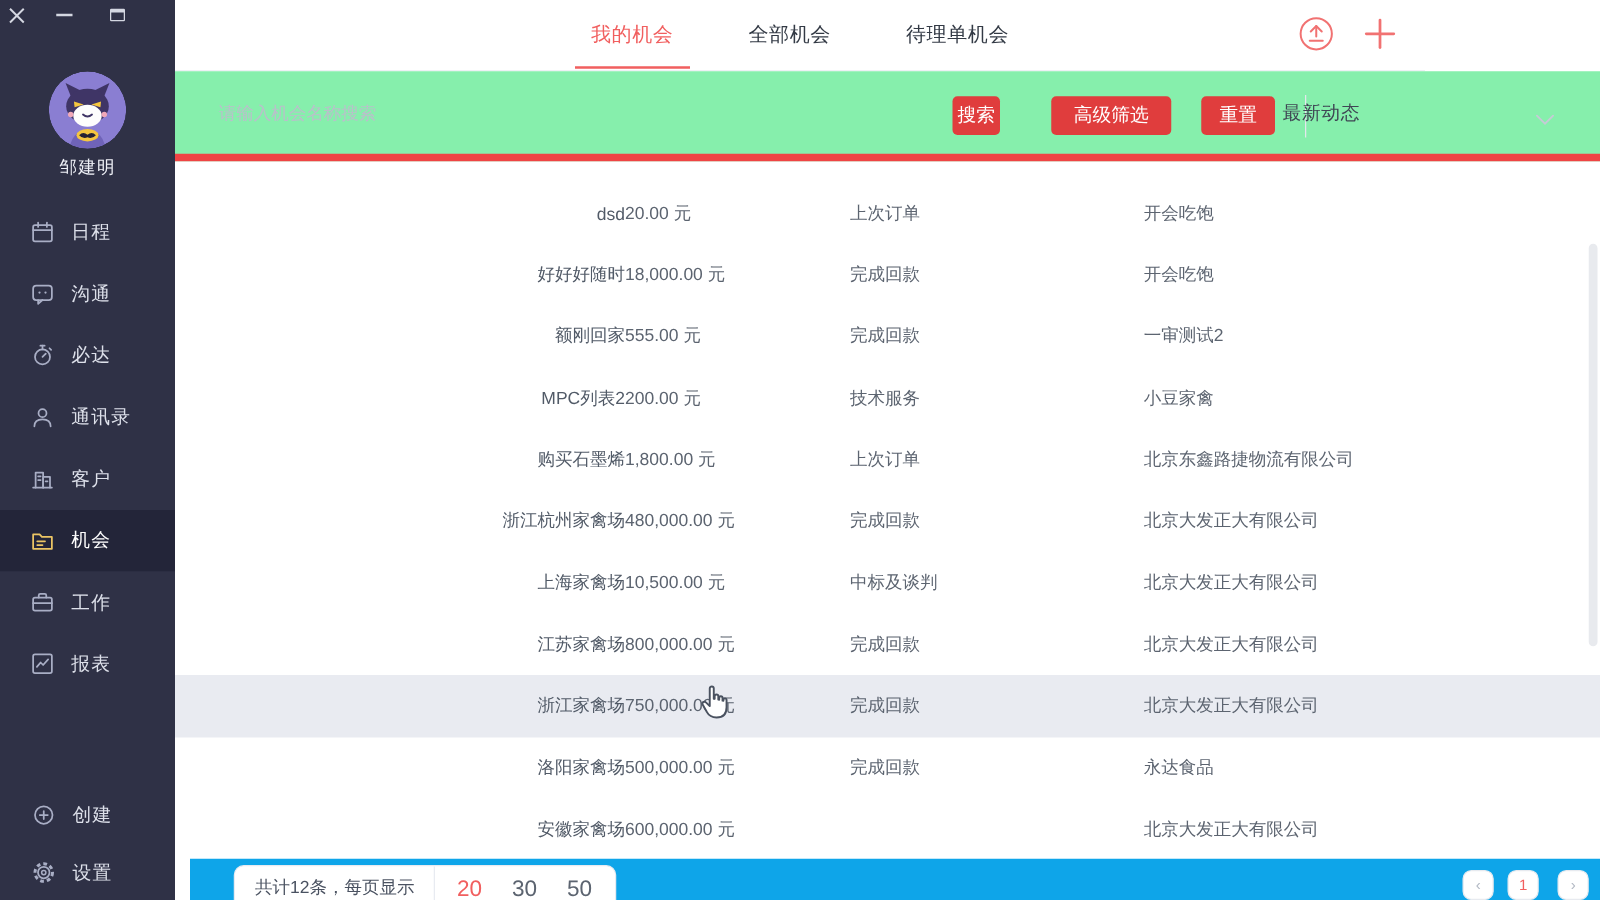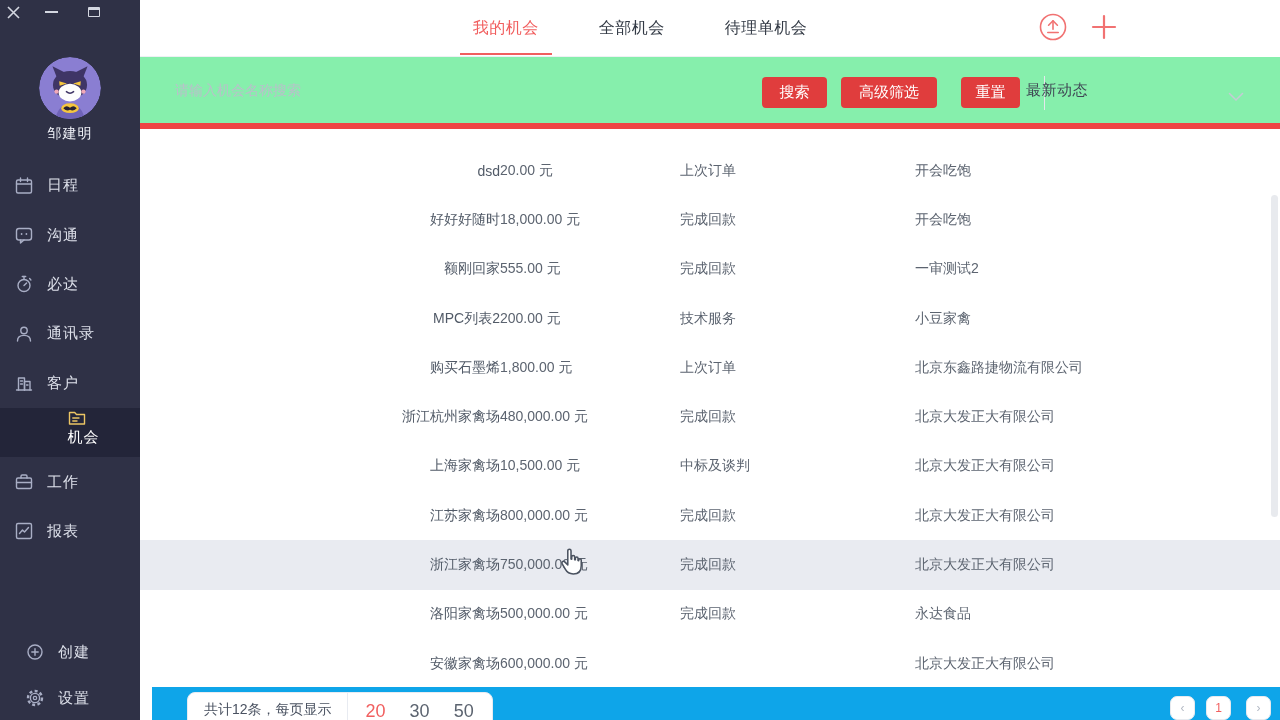--- a/index.html
+++ b/index.html
@@ -14,23 +14,23 @@
   .wc{position:absolute;top:0;display:flex;align-items:center;justify-content:center;cursor:pointer;}
   .wc-close{left:2px;top:1px;width:22px;height:22px;}
   .wc-min{left:40px;top:1px;width:22px;height:22px;}
   .wc-min i{display:block;width:13px;height:2px;background:#d4d7e1;}
   .wc-max{left:83px;top:1px;width:22px;height:22px;}
   .wc-max i{display:block;width:12px;height:10px;border:1.5px solid #d4d7e1;border-top:3px solid #d4d7e1;border-radius:1px;}
   .profile{position:absolute;top:57px;left:0;width:140px;text-align:center;}
   .avatar{width:62px;height:62px;margin:0 auto;border-radius:50%;overflow:hidden;}
   .username{margin-top:6px;font-size:14px;color:#f0f2f8;letter-spacing:1px;}
   .menu{position:absolute;top:161px;left:0;width:140px;}
-  .m-item{display:flex;align-items:center;height:49.4px;padding-left:14px;color:#a9aec5;cursor:pointer;}
+  .m-item{display:flex;align-items:center;height:49.4px;padding-left:24px;color:#a9aec5;cursor:pointer;}
   .m-item .lbl{margin-left:13px;font-size:15px;color:#dde0ea;letter-spacing:1px;}
-  .m-item.active{background:var(--sidebaractive);color:#ecc564;flex-direction:column;}
+  .m-item.active{background:var(--sidebaractive);color:#ecc564;}
   .m-item.active .lbl{color:#ffffff;}
   .menu-bottom{position:absolute;top:629px;left:0;width:140px;}
   .menu-bottom .m-item{height:46px;padding-left:25px;}
   .m-item svg{flex:none;}
 
   
   .navbar{position:absolute;left:140px;top:0;width:1000px;height:57px;background:#fff;
           border-bottom:1px solid #eef0f4;display:flex;justify-content:center;}
   .tabs{display:flex;height:100%;}
   .tab{position:relative;display:flex;align-items:center;padding:0 13px;margin:0 17px;
@@ -42,21 +42,21 @@
   .act-plus{position:absolute;left:60px;top:13px;cursor:pointer;}
 
   
   .filterbar{position:absolute;left:140px;top:57px;width:1140px;height:72px;background:#86efac;
              border-bottom:6px solid #ef4444;}
   .search-input{position:absolute;left:0;top:0;width:580px;height:100%;border:none;outline:none;
                 background:transparent;padding:0 0 0 35px;font-size:14px;color:#5c6470;}
   .search-input::placeholder{color:#b9c0ca;}
   .fbtn{position:absolute;top:20px;height:31px;border:none;border-radius:4px;background:var(--accent);
         color:#fff;font-size:15px;cursor:pointer;padding:0;}
-  .fbtn-search{left:622px;width:65px;}
+  .fbtn-search{left:622px;width:38px;}
   .fbtn-adv{left:701px;width:96px;}
   .fbtn-reset{left:821px;width:59px;}
   .fdivider{position:absolute;left:904px;top:19px;width:1px;height:34px;background:#e4e7ec;}
   .sort{position:absolute;left:886px;top:0;height:100%;display:flex;align-items:center;cursor:pointer;}
   .sort-label{font-size:15px;color:#3f4654;letter-spacing:.5px;}
   .sort-chevron{position:absolute;left:155px;top:31px;}
 
   
   .tbody{position:absolute;left:140px;top:146px;width:1140px;}
   .row{display:grid;grid-template-columns:360px 180px 235px 1fr;align-items:center;height:49.3px;

